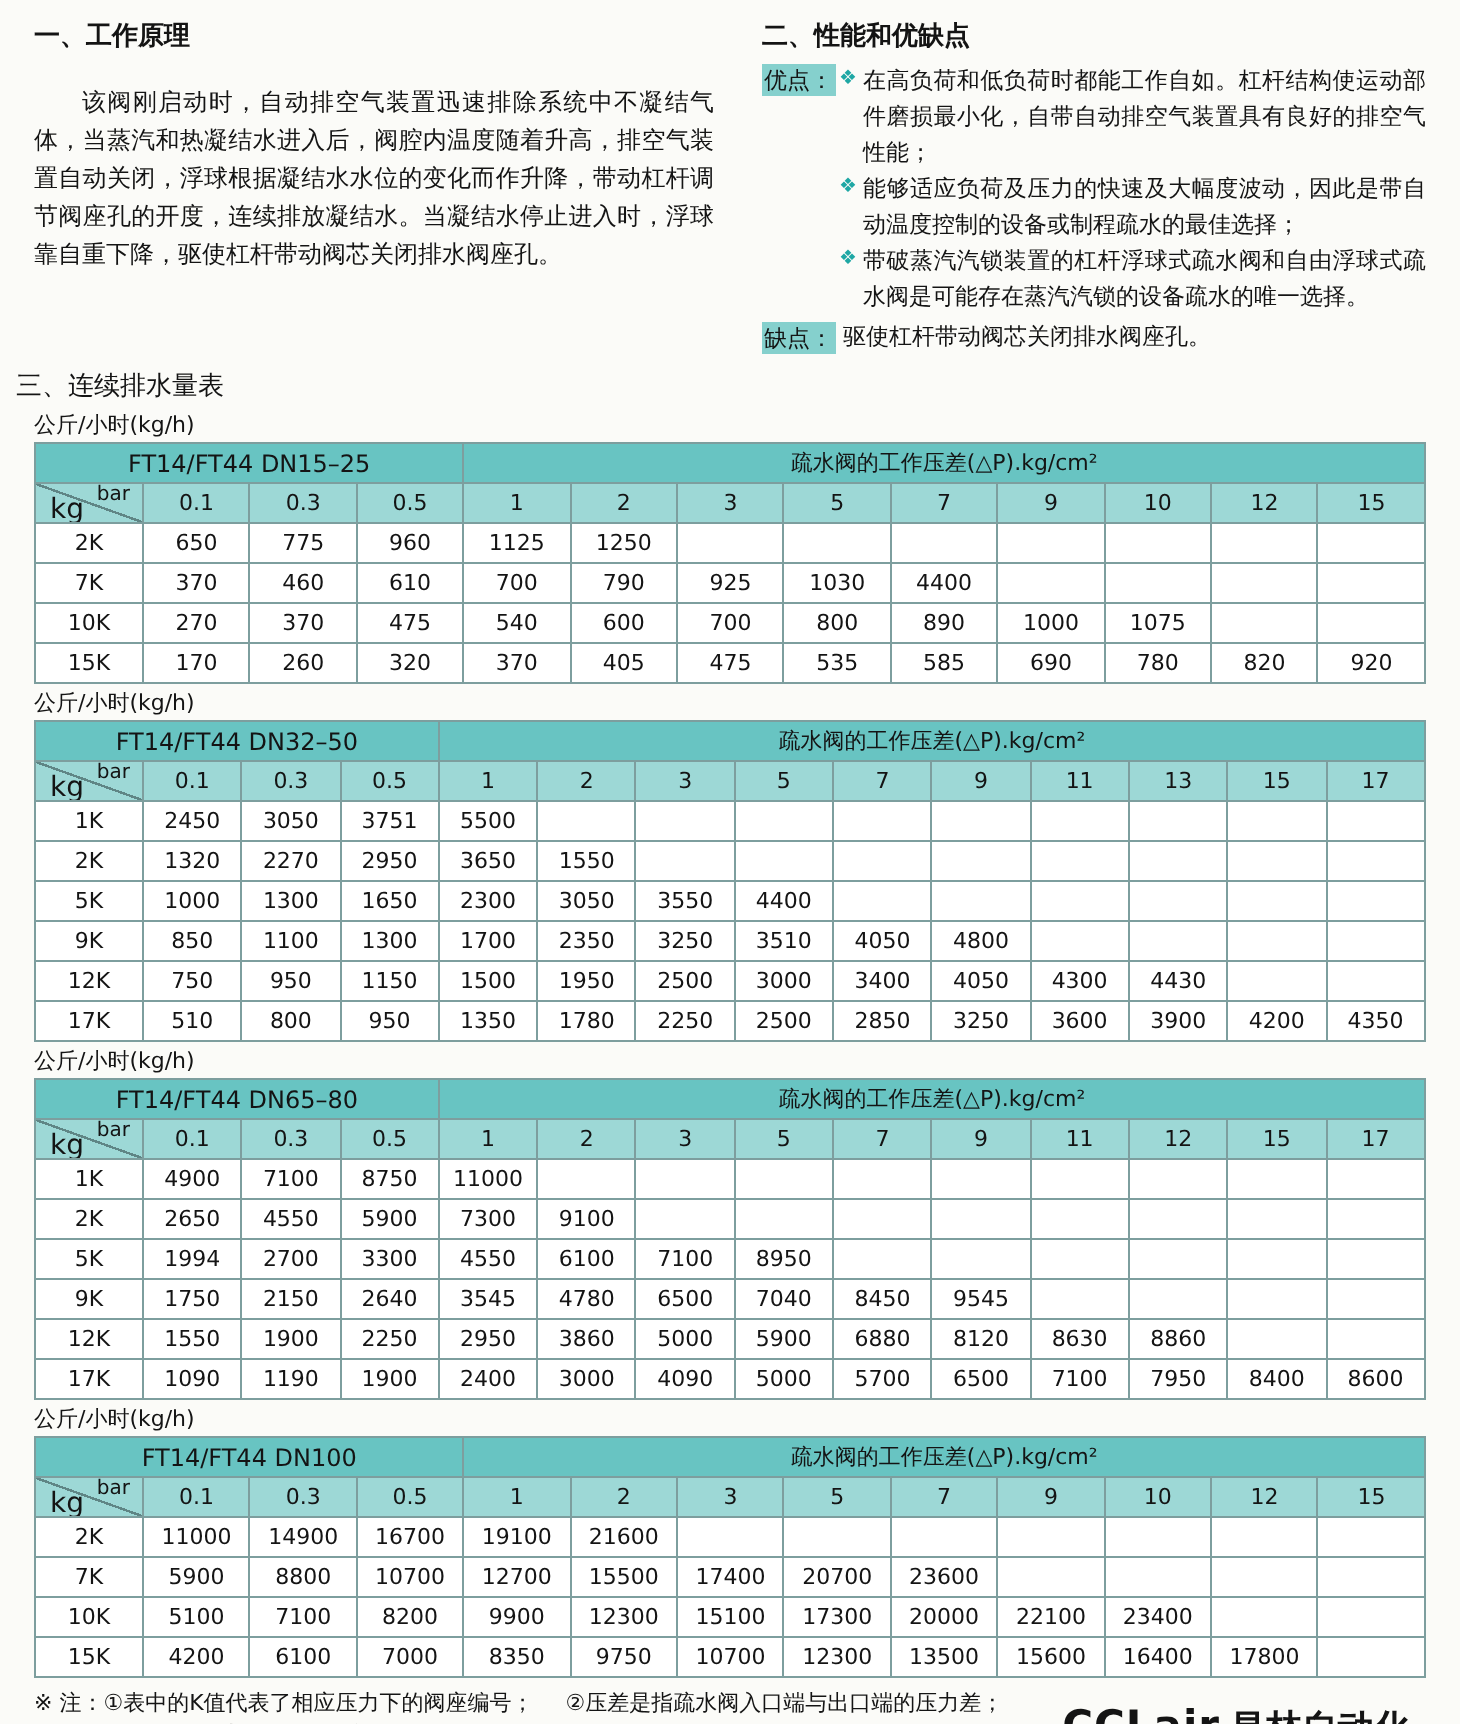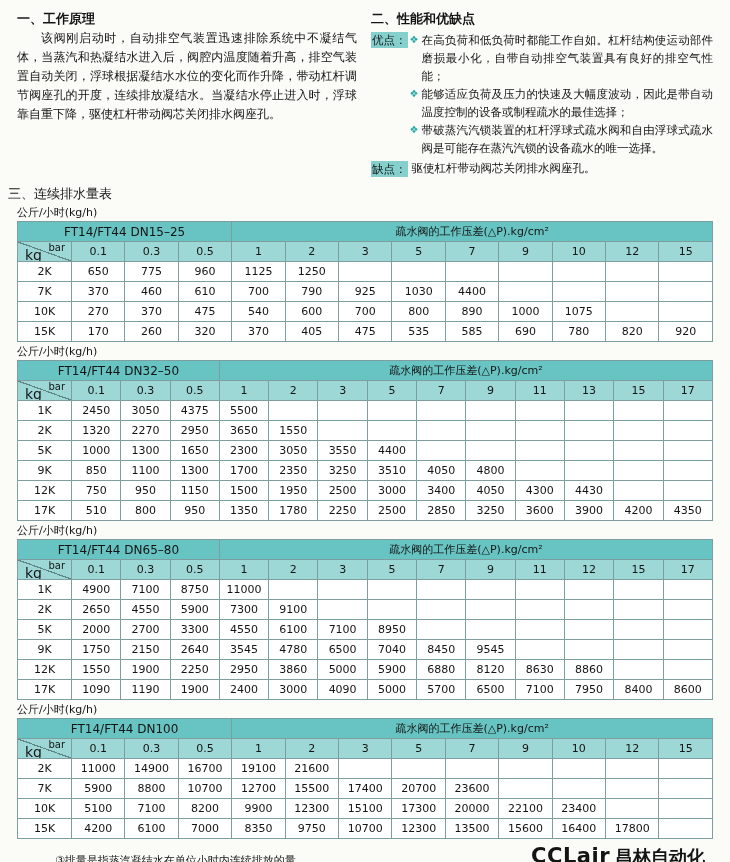--- a/index.html
+++ b/index.html
@@ -4,26 +4,26 @@
 <style>
   html,body{margin:0;padding:0}
   body{
     width:730px;height:862px;overflow:hidden;
     background:#fbfbf8;color:#141414;
     font-family:"DejaVu Sans","Liberation Sans",sans-serif;
   }
   .page{padding:10px 17px 0 17px}
 
   
-  .top{display:flex;gap:14px}
+  .top{display:flex;gap:24px}
   .col-principle{flex:0 0 340px}
   .col-perf{flex:1;min-width:0}
   .section-heading{font-size:13px;font-weight:bold;line-height:18px}
   .principle-body{
-    margin-top:1px;font-size:12px;line-height:19px;
+    margin-top:14px;font-size:12px;line-height:19px;
     text-align:justify;text-indent:24px;
   }
   .perf-block{margin-top:3px;font-size:11.5px;line-height:18px}
   .pros-row{display:flex;align-items:flex-start}
   .badge{
     flex:0 0 auto;display:inline-block;
     background:var(--badge-teal,#85d0cd);
     padding:0 1px;line-height:16px;margin-top:1px;
   }
   .bullet-list{flex:1;min-width:0}
@@ -256,21 +256,21 @@
               <th class="col-head">9</th>
               <th class="col-head">11</th>
               <th class="col-head">13</th>
               <th class="col-head">15</th>
               <th class="col-head">17</th>
             </tr>
             <tr>
               <th class="row-head">1K</th>
               <td>2450</td>
               <td>3050</td>
-              <td>4375</td>
+              <td>3751</td>
               <td>5500</td>
               <td></td>
               <td></td>
               <td></td>
               <td></td>
               <td></td>
               <td></td>
               <td></td>
               <td></td>
               <td></td>
@@ -429,21 +429,21 @@
               <td></td>
               <td></td>
               <td></td>
               <td></td>
               <td></td>
               <td></td>
               <td></td>
             </tr>
             <tr>
               <th class="row-head">5K</th>
-              <td>2000</td>
+              <td>1994</td>
               <td>2700</td>
               <td>3300</td>
               <td>4550</td>
               <td>6100</td>
               <td>7100</td>
               <td>8950</td>
               <td></td>
               <td></td>
               <td></td>
               <td></td>
@@ -603,20 +603,23 @@
               <td>17800</td>
               <td></td>
             </tr>
           </tbody>
         </table>
       </div>
     </div>
 
   <div class="footer">
     <div class="notes">
+      <div>
+        <span>※ 注：</span><span>①表中的K值代表了相应压力下的阀座编号；</span><span class="note-sep"></span><span>②压差是指疏水阀入口端与出口端的压力差；</span>
+      </div>
       <div class="note-line-2">
         <span>③排量是指蒸汽凝结水在单位小时内连续排放的量。</span>
       </div>
     </div>
     <div class="logo">
       <span class="logo-en">CCLair</span><span class="logo-cn">昌林自动化</span>
     </div>
   </div>
 
 </div>

